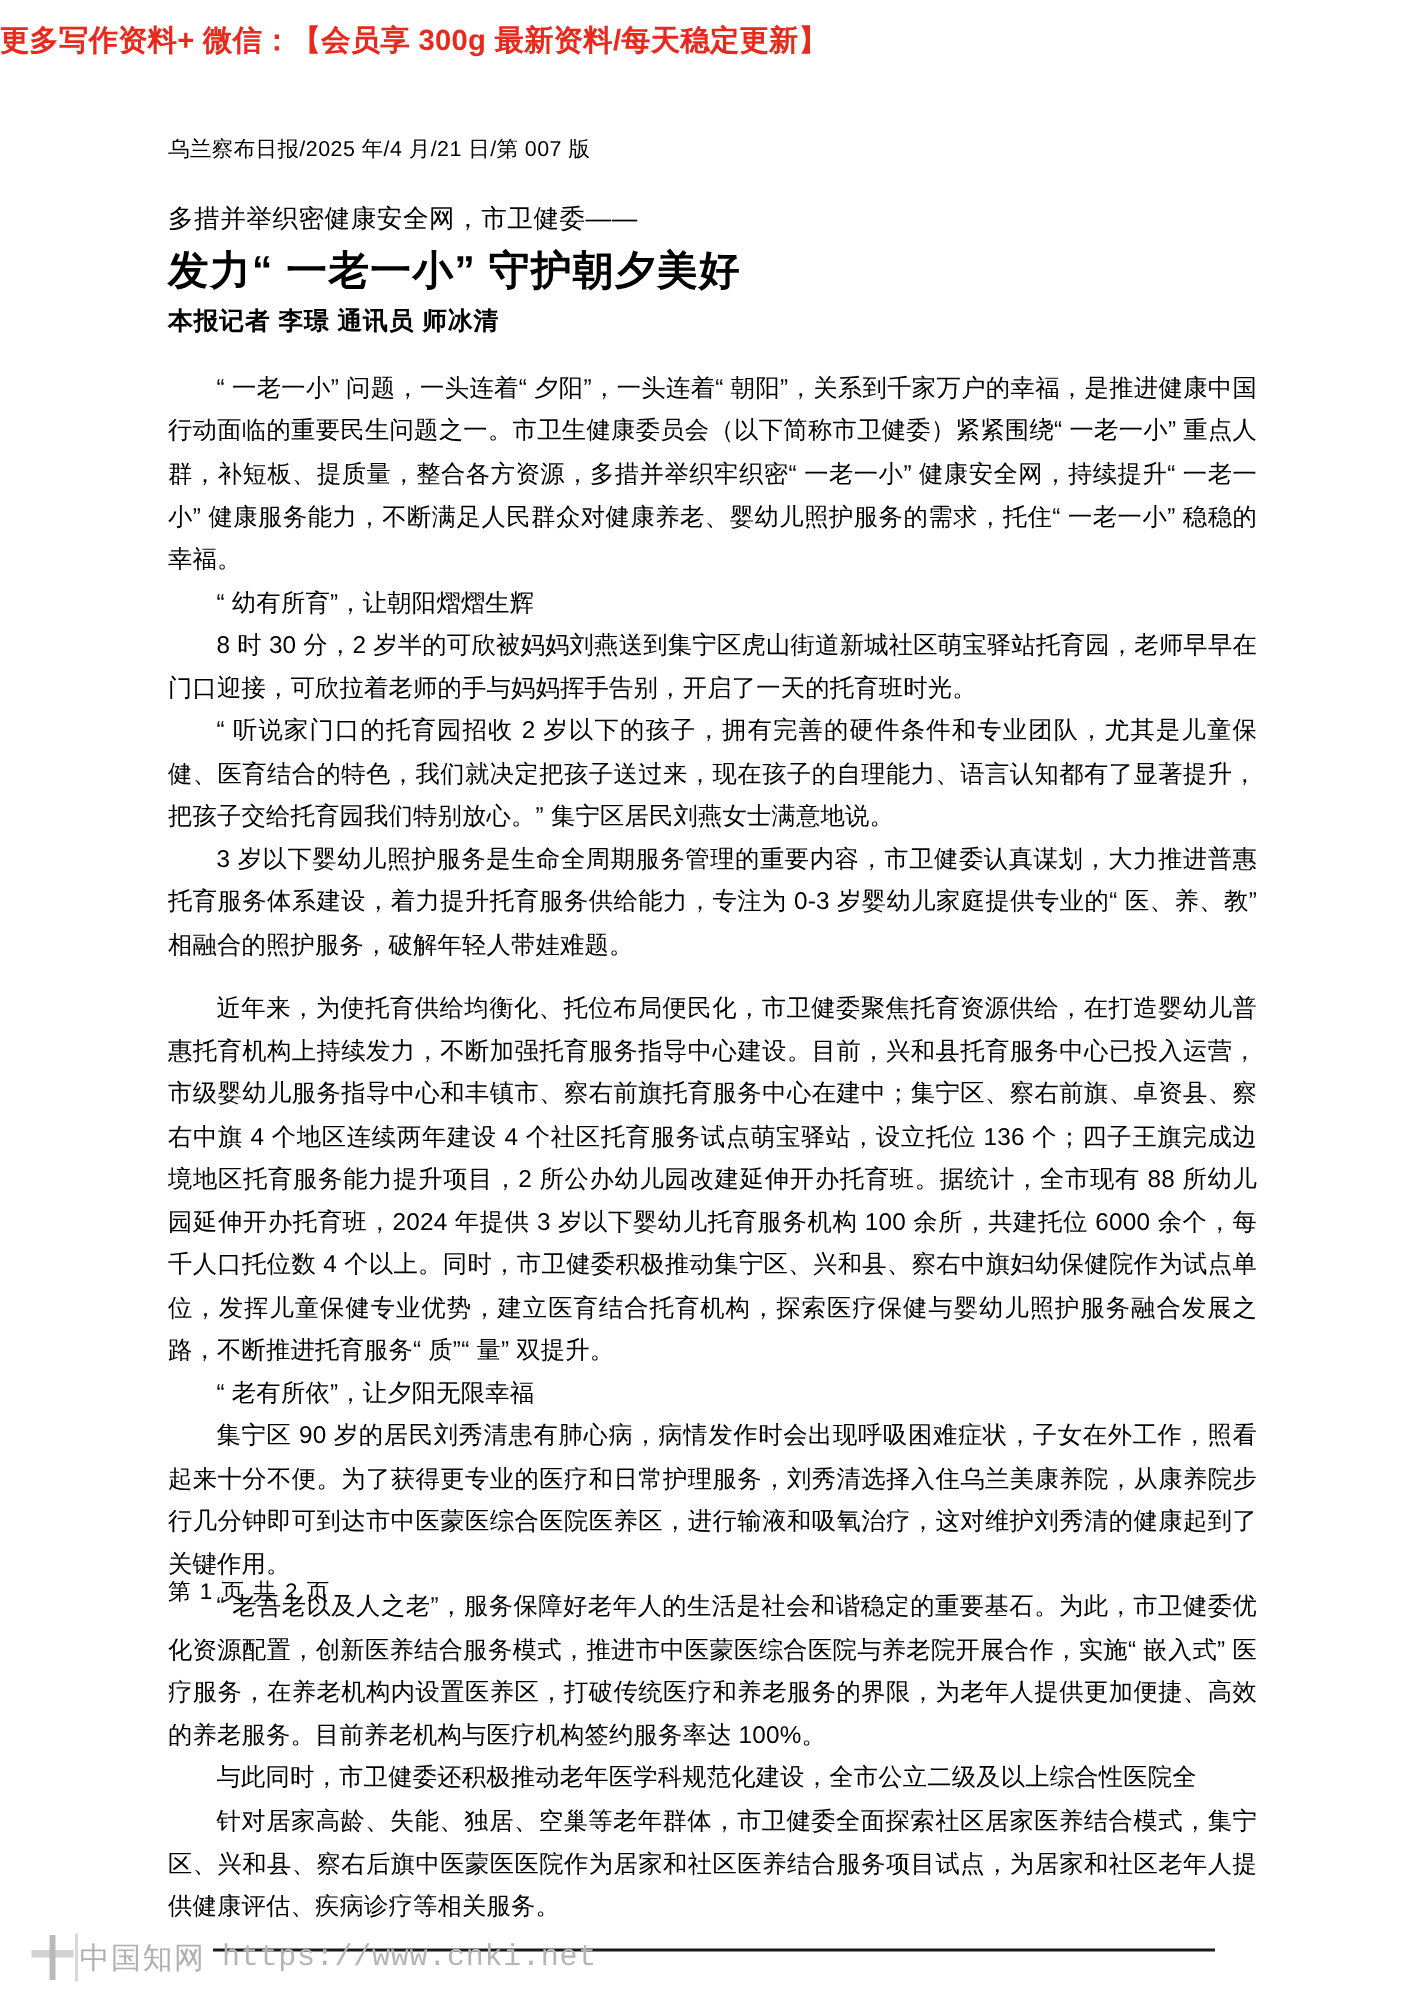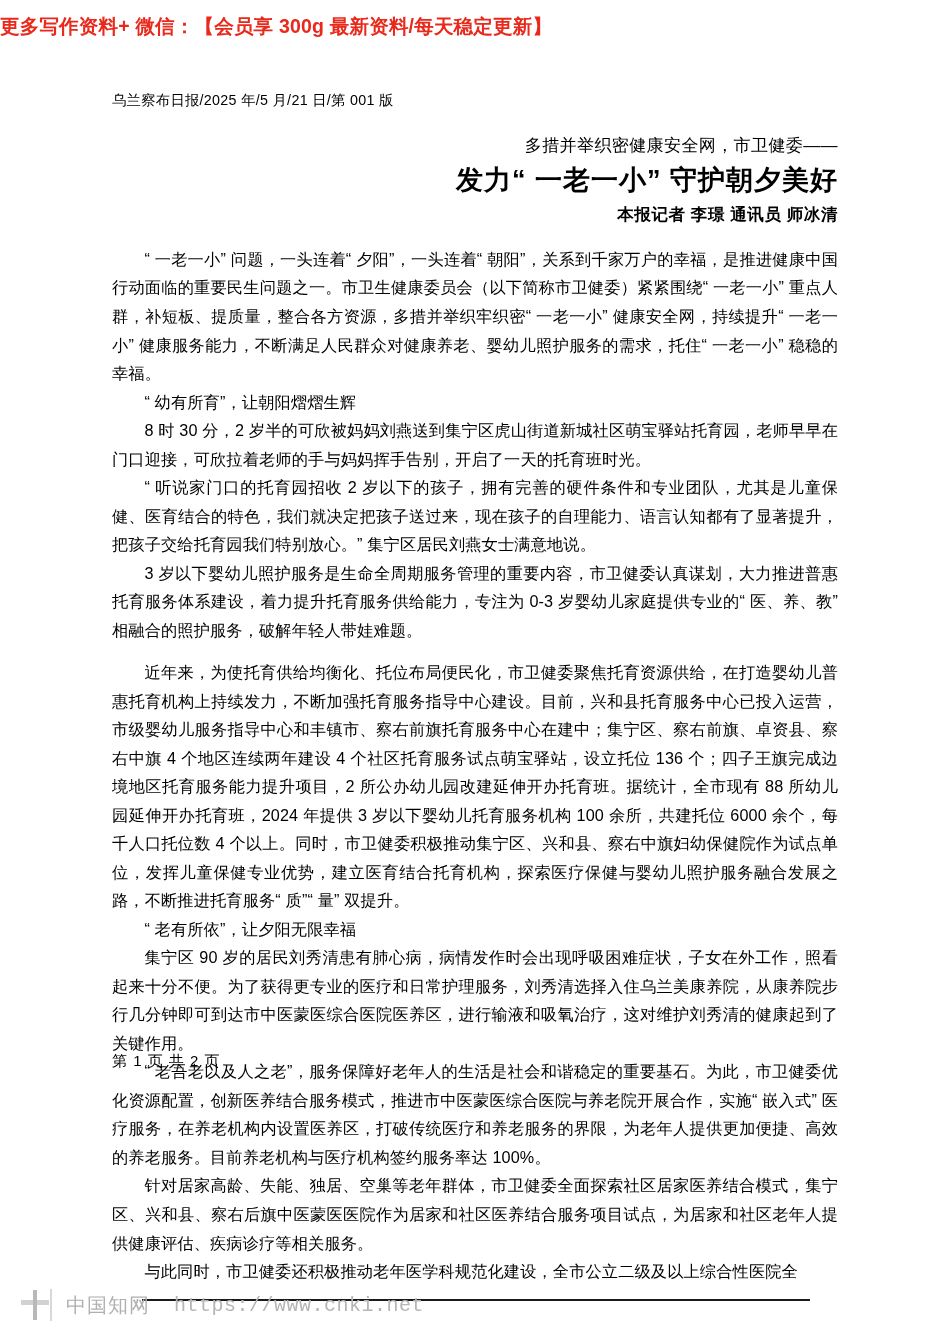--- a/index.html
+++ b/index.html
@@ -56,21 +56,21 @@
   .masthead {
     font-size: 14.3px;
     line-height: 1.5;
     letter-spacing: 0.3px;
     margin-bottom: 22px;
     white-space: nowrap;
   }
 
   
   .headline-block {
-    text-align: right;
+    text-align: left;
     margin-bottom: 18px;
   }
   .shoulder-headline {
     font-size: 17px;
     line-height: 1.55;
     letter-spacing: 0.4px;
     margin-bottom: 2px;
   }
   .main-headline {
     font-size: 27px;
@@ -120,21 +120,21 @@
     background: #1a1a1a;
   }
 
   
   .cnki-watermark {
     position: absolute;
     left: 18px;
     top: 1288px;
     display: flex;
     align-items: center;
-    gap: 14px;
+    gap: 1px;
   }
   .cnki-logo {
     width: 34px;
     height: 34px;
     position: relative;
     flex: none;
   }
   .cnki-logo .bar-v {
     position: absolute;
     left: 15px;
@@ -178,40 +178,40 @@
 <body>
 
 <div class="promo-banner">
   <div class="promo-text">更多写作资料+ 微信：【会员享 300g 最新资料/每天稳定更新】</div>
 </div>
 
 <div class="page-sheet">
 
   <div class="content-area">
 
-    <div class="masthead">乌兰察布日报/2025 年/5 月/21 日/第 001 版</div>
+    <div class="masthead">乌兰察布日报/2025 年/4 月/21 日/第 007 版</div>
 
     <div class="headline-block">
       <div class="shoulder-headline">多措并举织密健康安全网，市卫健委——</div>
       <div class="main-headline">发力“ 一老一小” 守护朝夕美好</div>
       <div class="byline">本报记者 李璟 通讯员 师冰清</div>
     </div>
 
     <div class="body-text">
       <p class="para indent">“ 一老一小” 问题，一头连着“ 夕阳”，一头连着“ 朝阳”，关系到千家万户的幸福，是推进健康中国行动面临的重要民生问题之一。市卫生健康委员会（以下简称市卫健委）紧紧围绕“ 一老一小” 重点人群，补短板、提质量，整合各方资源，多措并举织牢织密“ 一老一小” 健康安全网，持续提升“ 一老一小” 健康服务能力，不断满足人民群众对健康养老、婴幼儿照护服务的需求，托住“ 一老一小” 稳稳的幸福。</p>
       <p class="para indent">“ 幼有所育”，让朝阳熠熠生辉</p>
       <p class="para indent">8 时 30 分，2 岁半的可欣被妈妈刘燕送到集宁区虎山街道新城社区萌宝驿站托育园，老师早早在门口迎接，可欣拉着老师的手与妈妈挥手告别，开启了一天的托育班时光。</p>
       <p class="para indent">“ 听说家门口的托育园招收 2 岁以下的孩子，拥有完善的硬件条件和专业团队，尤其是儿童保健、医育结合的特色，我们就决定把孩子送过来，现在孩子的自理能力、语言认知都有了显著提升，把孩子交给托育园我们特别放心。” 集宁区居民刘燕女士满意地说。</p>
       <p class="para indent gap-after">3 岁以下婴幼儿照护服务是生命全周期服务管理的重要内容，市卫健委认真谋划，大力推进普惠托育服务体系建设，着力提升托育服务供给能力，专注为 0-3 岁婴幼儿家庭提供专业的“ 医、养、教” 相融合的照护服务，破解年轻人带娃难题。</p>
       <p class="para indent">近年来，为使托育供给均衡化、托位布局便民化，市卫健委聚焦托育资源供给，在打造婴幼儿普惠托育机构上持续发力，不断加强托育服务指导中心建设。目前，兴和县托育服务中心已投入运营，市级婴幼儿服务指导中心和丰镇市、察右前旗托育服务中心在建中；集宁区、察右前旗、卓资县、察右中旗 4 个地区连续两年建设 4 个社区托育服务试点萌宝驿站，设立托位 136 个；四子王旗完成边境地区托育服务能力提升项目，2 所公办幼儿园改建延伸开办托育班。据统计，全市现有 88 所幼儿园延伸开办托育班，2024 年提供 3 岁以下婴幼儿托育服务机构 100 余所，共建托位 6000 余个，每千人口托位数 4 个以上。同时，市卫健委积极推动集宁区、兴和县、察右中旗妇幼保健院作为试点单位，发挥儿童保健专业优势，建立医育结合托育机构，探索医疗保健与婴幼儿照护服务融合发展之路，不断推进托育服务“ 质”“ 量” 双提升。</p>
       <p class="para indent">“ 老有所依”，让夕阳无限幸福</p>
       <p class="para indent">集宁区 90 岁的居民刘秀清患有肺心病，病情发作时会出现呼吸困难症状，子女在外工作，照看起来十分不便。为了获得更专业的医疗和日常护理服务，刘秀清选择入住乌兰美康养院，从康养院步行几分钟即可到达市中医蒙医综合医院医养区，进行输液和吸氧治疗，这对维护刘秀清的健康起到了关键作用。</p>
       <p class="para indent">“ 老吾老以及人之老”，服务保障好老年人的生活是社会和谐稳定的重要基石。为此，市卫健委优化资源配置，创新医养结合服务模式，推进市中医蒙医综合医院与养老院开展合作，实施“ 嵌入式” 医疗服务，在养老机构内设置医养区，打破传统医疗和养老服务的界限，为老年人提供更加便捷、高效的养老服务。目前养老机构与医疗机构签约服务率达 100%。</p>
+      <p class="para indent">与此同时，市卫健委还积极推动老年医学科规范化建设，全市公立二级及以上综合性医院全</p>
       <p class="para indent">针对居家高龄、失能、独居、空巢等老年群体，市卫健委全面探索社区居家医养结合模式，集宁区、兴和县、察右后旗中医蒙医医院作为居家和社区医养结合服务项目试点，为居家和社区老年人提供健康评估、疾病诊疗等相关服务。</p>
-      <p class="para indent">与此同时，市卫健委还积极推动老年医学科规范化建设，全市公立二级及以上综合性医院全</p>
     </div>
 
   </div>
 
   <div class="page-footer">第 1 页 共 2 页</div>
 
   <div class="bottom-rule"></div>
 
 </div>
 

